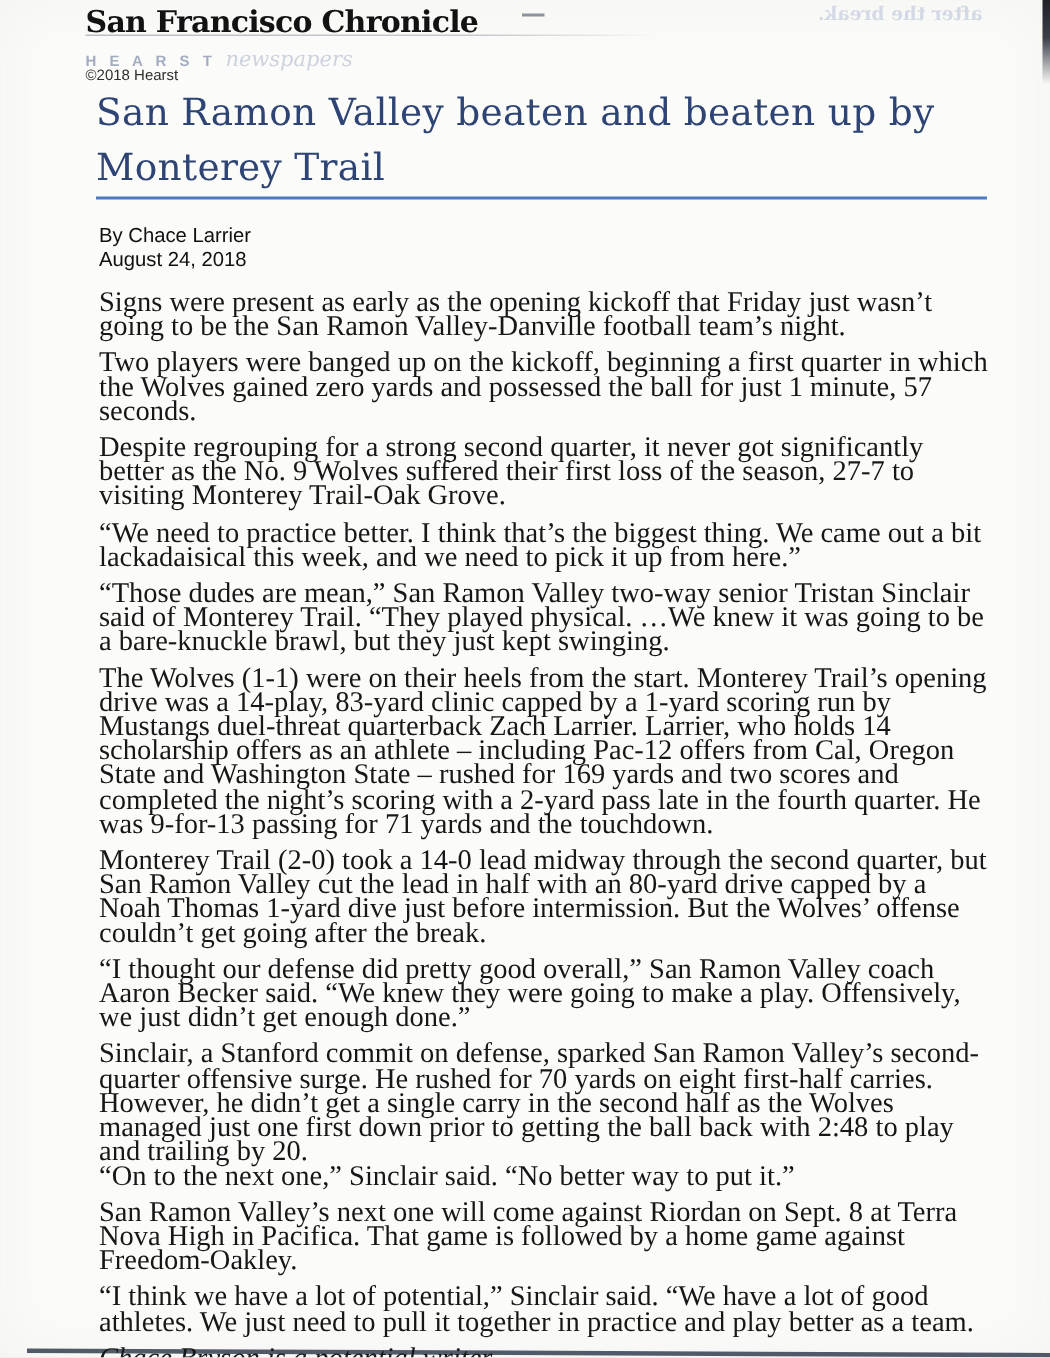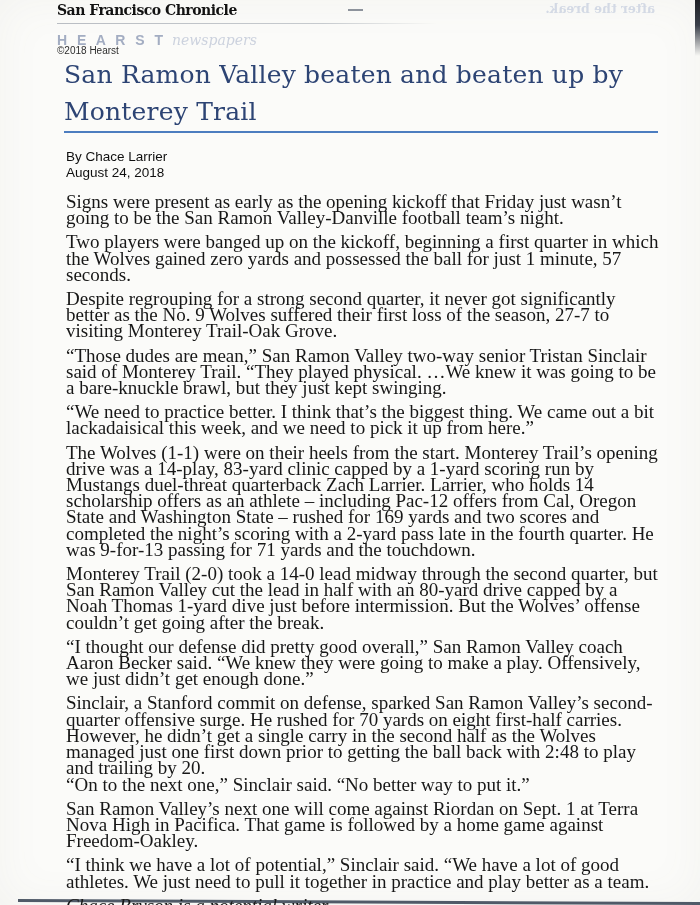--- a/index.html
+++ b/index.html
@@ -8,33 +8,33 @@
     width:700px;height:905px;
     background:#fbfbf9;
     overflow:hidden;
     font-family:"DejaVu Serif", serif;
     box-shadow:inset 0 0 45px rgba(120,120,110,0.06);
   }
   
   .masthead-brand{
     position:absolute;left:57px;top:2px;
     font-family:"DejaVu Serif", serif;
-    font-weight:700;font-size:14px;letter-spacing:-0.5px;
+    font-weight:700;font-size:20px;letter-spacing:-0.5px;
     color:#121212;white-space:nowrap;
   }
   .masthead-rule{
     position:absolute;left:57px;top:23px;width:380px;height:1px;
     background:linear-gradient(to right,#b9bdc3 0%,#c6cace 70%,rgba(200,204,208,0) 100%);
   }
   .hearst-line{
     position:absolute;left:57px;top:31px;white-space:nowrap;
     font-family:"Liberation Sans", sans-serif;
   }
   .hearst-bold{
-    font-weight:700;font-size:14px;letter-spacing:3px;color:#a3adc2;
+    font-weight:700;font-size:10px;letter-spacing:3px;color:#a3adc2;
   }
   .hearst-italic{
     font-style:italic;font-size:14px;color:#ccd2de;margin-left:6px;
     font-family:"DejaVu Serif", serif;
   }
   .copyright{
     position:absolute;left:57px;top:45px;
     font-family:"Liberation Sans", sans-serif;
     font-size:10px;color:#2e2e2e;
   }
@@ -108,25 +108,25 @@
   <div class="byline-block">
     <div>By Chace Larrier</div>
     <div>August 24, 2018</div>
   </div>
 
   <div class="article-body">
 
   <p>Signs were present as early as the opening kickoff that Friday just wasn’t going to be the San Ramon Valley-Danville football team’s night.</p>
       <p>Two players were banged up on the kickoff, beginning a first quarter in which the Wolves gained zero yards and possessed the ball for just 1 minute, 57 seconds.</p>
       <p>Despite regrouping for a strong second quarter, it never got significantly better as the No. 9 Wolves suffered their first loss of the season, 27-7 to visiting Monterey Trail-Oak Grove.</p>
+      <p>“We need to practice better. I think that’s the biggest thing. We came out a bit lackadaisical this week, and we need to pick it up from here.”</p>
       <p>“Those dudes are mean,” San Ramon Valley two-way senior Tristan Sinclair said of Monterey Trail. “They played physical. …We knew it was going to be a bare-knuckle brawl, but they just kept swinging.</p>
-      <p>“We need to practice better. I think that’s the biggest thing. We came out a bit lackadaisical this week, and we need to pick it up from here.”</p>
       <p>The Wolves (1-1) were on their heels from the start. Monterey Trail’s opening drive was a 14-play, 83-yard clinic capped by a 1-yard scoring run by Mustangs duel-threat quarterback Zach Larrier. Larrier, who holds 14 scholarship offers as an athlete – including Pac-12 offers from Cal, Oregon State and Washington State – rushed for 169 yards and two scores and completed the night’s scoring with a 2-yard pass late in the fourth quarter.  He was 9-for-13 passing for 71 yards and the touchdown.</p>
       <p>Monterey Trail (2-0) took a 14-0 lead midway through the second quarter, but San Ramon Valley cut the lead in half with an 80-yard drive capped by a Noah Thomas 1-yard dive just before intermission. But the Wolves’ offense couldn’t get going after the break.</p>
       <p>“I thought our defense did pretty good overall,” San Ramon Valley coach Aaron Becker said. “We knew they were going to make a play. Offensively, we just didn’t get enough done.”</p>
       <p>Sinclair, a Stanford commit on defense, sparked San Ramon Valley’s second- quarter offensive surge.  He rushed for 70 yards on eight first-half carries. However, he didn’t get a single carry in the second half as the Wolves managed just one first down prior to getting the ball back with 2:48 to play and trailing by 20.</p>
       <p class="tight">“On to the next one,” Sinclair said. “No better way to put it.”</p>
-      <p>San Ramon Valley’s next one will come against Riordan on Sept. 1 at Terra Nova High in Pacifica.  That game is followed by a home game against Freedom-Oakley.</p>
+      <p>San Ramon Valley’s next one will come against Riordan on Sept. 8 at Terra Nova High in Pacifica.  That game is followed by a home game against Freedom-Oakley.</p>
       <p>“I think we have a lot of potential,” Sinclair said. “We have a lot of good athletes. We just need to pull it together in practice and play better as a team.</p>
       <p class="signoff">Chace Bryson is a potential writer.</p>
     </div>
 
 </div>
 
 </body></html>

